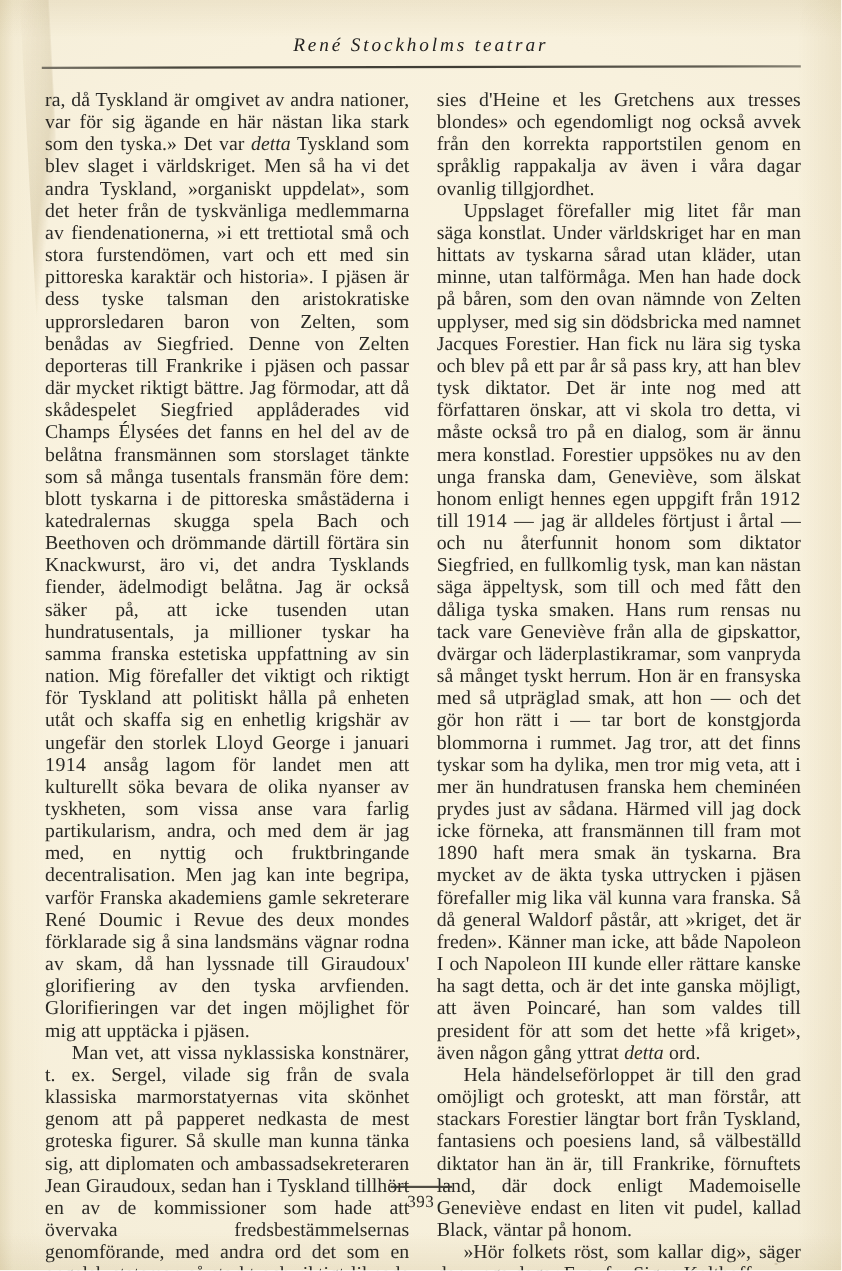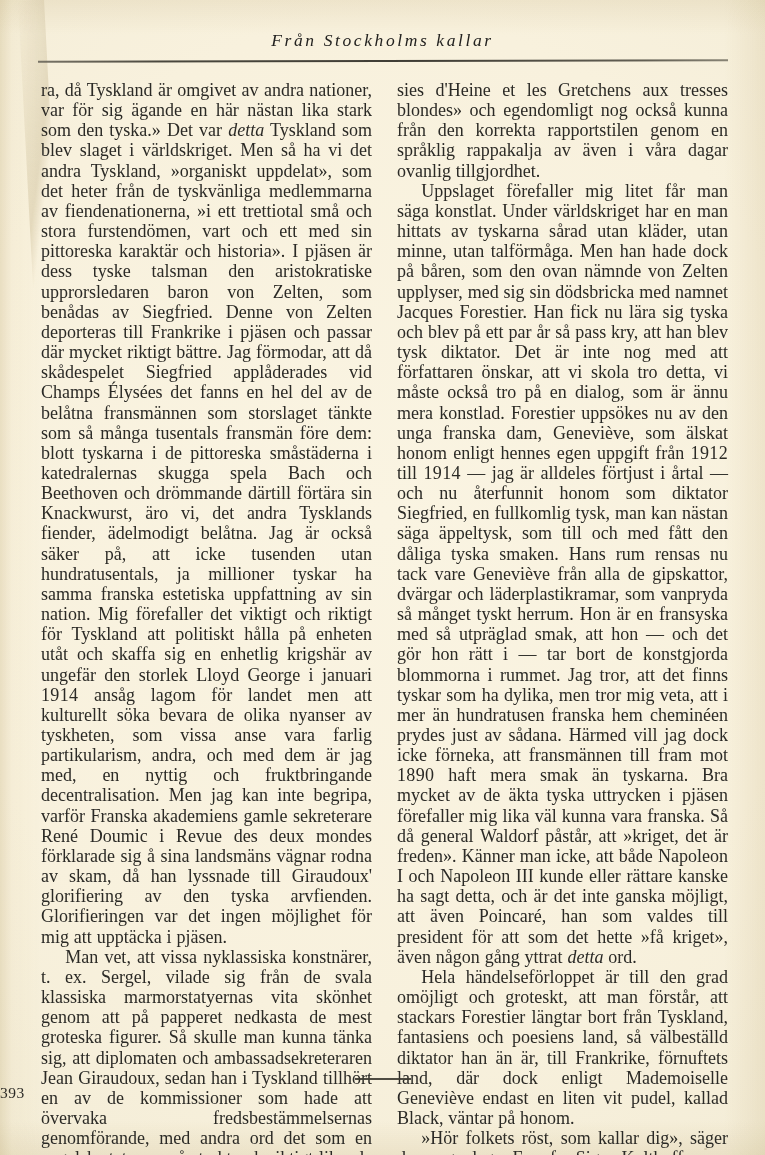--- a/index.html
+++ b/index.html
@@ -111,20 +111,21 @@
     letter-spacing: 0.02em;
     margin-top: 11px;
   }
 
   
   .folio {
     position: absolute;
     left: 0;
     right: 0;
     top: 1078px;
+    text-align: center;
   }
   .folio-rule {
     width: 56px;
     height: 1.5px;
     margin: 0 auto 4px auto;
     background: #3c3a31;
     opacity: 0.9;
   }
   .folio-number {
     font-size: 15.5px;
@@ -137,33 +138,33 @@
 
 <div id="page">
 
   <div class="paper-grain"></div>
   <div class="crease"></div>
   <div class="speck" style="left:712px;top:1007px;width:2px;height:2px;"></div>
   <div class="speck" style="left:704px;top:1148px;width:3px;height:2px;"></div>
   <div class="speck" style="left:60px;top:1120px;width:2px;height:2px;"></div>
 
   <div class="running-head">
-    <span class="running-head-title">Från Stockholms kallar</span>
+    <span class="running-head-title">René Stockholms teatrar</span>
   </div>
   <div class="head-rule"></div>
 
   <div class="columns">
 
     <div class="col">
       <p>ra, då Tyskland är omgivet av andra nationer, var för sig ägande en här nästan lika stark som den tyska.» Det var <em>detta</em> Tyskland som blev slaget i världskriget. Men så ha vi det andra Tyskland, »organiskt uppdelat», som det heter från de tyskvänliga medlemmarna av fiendenationerna, »i ett trettiotal små och stora furstendömen, vart och ett med sin pittoreska karaktär och historia». I pjäsen är dess tyske talsman den aristokratiske upprorsledaren baron von Zelten, som benådas av Siegfried. Denne von Zelten deporteras till Frankrike i pjäsen och passar där mycket riktigt bättre. Jag förmodar, att då skådespelet Siegfried applåderades vid Champs Élysées det fanns en hel del av de belåtna fransmännen som storslaget tänkte som så många tusentals fransmän före dem: blott tyskarna i de pittoreska småstäderna i katedralernas skugga spela Bach och Beethoven och drömmande därtill förtära sin Knackwurst, äro vi, det andra Tysklands fiender, ädelmodigt belåtna. Jag är också säker på, att icke tusenden utan hundratusentals, ja millioner tyskar ha samma franska estetiska uppfattning av sin nation. Mig förefaller det viktigt och riktigt för Tyskland att politiskt hålla på enheten utåt och skaffa sig en enhetlig krigshär av ungefär den storlek Lloyd George i januari <span class="oldstyle">1914</span> ansåg lagom för landet men att kulturellt söka bevara de olika nyanser av tyskheten, som vissa anse vara farlig partikularism, andra, och med dem är jag med, en nyttig och fruktbringande decentralisation. Men jag kan inte begripa, varför Franska akademiens gamle sekreterare René Doumic i Revue des deux mondes förklarade sig å sina landsmäns vägnar rodna av skam, då han lyssnade till Giraudoux' glorifiering av den tyska arvfienden. Glorifieringen var det ingen möjlighet för mig att upptäcka i pjäsen.</p>
       <p class="indent">Man vet, att vissa nyklassiska konstnärer, t. ex. Sergel, vilade sig från de svala klassiska marmorstatyernas vita skönhet genom att på papperet nedkasta de mest groteska figurer. Så skulle man kunna tänka sig, att diplomaten och ambassadsekreteraren Jean Giraudoux, sedan han i Tyskland tillhört en av de kommissioner som hade att övervaka fredsbestämmelsernas genomförande, med andra ord det som en engelsk statsman så starkt och riktigt liknade vid att krama citronen så att kärnorna knastra, vilade sig med litet sentimental känsla »pour les poë-</p>
     </div>
 
     <div class="col">
-      <p>sies d'Heine et les Gretchens aux tresses blondes» och egendomligt nog också kunna från den korrekta rapportstilen genom en språklig rappakalja av även i våra dagar ovanlig tillgjordhet.</p>
+      <p>sies d'Heine et les Gretchens aux tresses blondes» och egendomligt nog också avvek från den korrekta rapportstilen genom en språklig rappakalja av även i våra dagar ovanlig tillgjordhet.</p>
       <p class="indent">Uppslaget förefaller mig litet får man säga konstlat. Under världskriget har en man hittats av tyskarna sårad utan kläder, utan minne, utan talförmåga. Men han hade dock på båren, som den ovan nämnde von Zelten upplyser, med sig sin dödsbricka med namnet Jacques Forestier. Han fick nu lära sig tyska och blev på ett par år så pass kry, att han blev tysk diktator. Det är inte nog med att författaren önskar, att vi skola tro detta, vi måste också tro på en dialog, som är ännu mera konstlad. Forestier uppsökes nu av den unga franska dam, Geneviève, som älskat honom enligt hennes egen uppgift från <span class="oldstyle">1912</span> till <span class="oldstyle">1914</span> — jag är alldeles förtjust i årtal — och nu återfunnit honom som diktator Siegfried, en fullkomlig tysk, man kan nästan säga äppeltysk, som till och med fått den dåliga tyska smaken. Hans rum rensas nu tack vare Geneviève från alla de gipskattor, dvärgar och läderplastikramar, som vanpryda så månget tyskt herrum. Hon är en fransyska med så utpräglad smak, att hon — och det gör hon rätt i — tar bort de konstgjorda blommorna i rummet. Jag tror, att det finns tyskar som ha dylika, men tror mig veta, att i mer än hundratusen franska hem cheminéen prydes just av sådana. Härmed vill jag dock icke förneka, att fransmännen till fram mot <span class="oldstyle">1890</span> haft mera smak än tyskarna. Bra mycket av de äkta tyska uttrycken i pjäsen förefaller mig lika väl kunna vara franska. Så då general Waldorf påstår, att »kriget, det är freden». Känner man icke, att både Napoleon I och Napoleon III kunde eller rättare kanske ha sagt detta, och är det inte ganska möjligt, att även Poincaré, han som valdes till president för att som det hette »få kriget», även någon gång yttrat <em>detta</em> ord.</p>
       <p class="indent">Hela händelseförloppet är till den grad omöjligt och groteskt, att man förstår, att stackars Forestier längtar bort från Tyskland, fantasiens och poesiens land, så välbeställd diktator han än är, till Frankrike, förnuftets land, där dock enligt Mademoiselle Geneviève endast en liten vit pudel, kallad Black, väntar på honom.</p>
       <p class="indent">»Hör folkets röst, som kallar dig», säger den unga dagar Eva, fru Signe Kolthoff,</p>
     </div>
 
   </div>
 
   <div class="folio">
     <div class="folio-rule"></div>
     <span class="folio-number">393</span>

